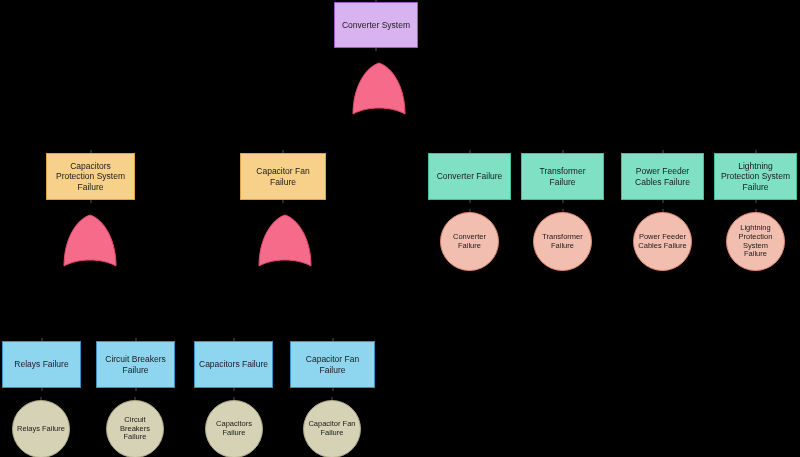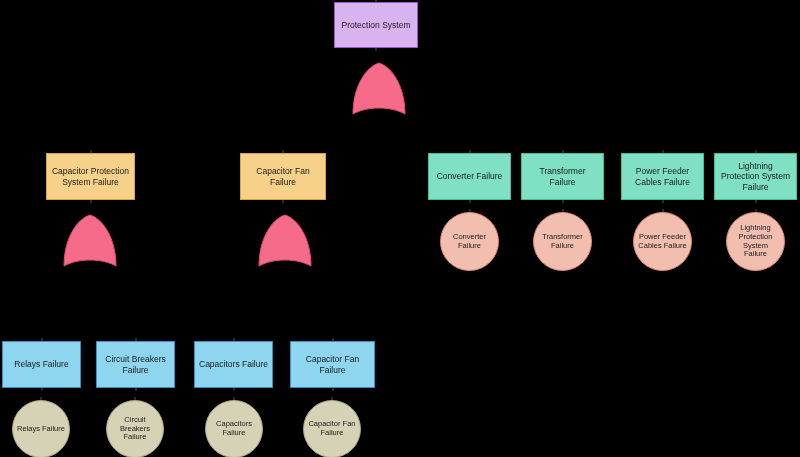--- a/index.html
+++ b/index.html
@@ -94,24 +94,24 @@
         </svg>
       </div>
       <div class="gate" style="left: 258px; top: 214px; width: 54px; height: 58px;">
         <svg width="54" height="58" viewBox="0 0 54 58">
           <path d="M 1 52 C 1 24.36 14.040000000000001 5 27 1 C 39.96 5 53 24.36 53 52 C 38.879999999999995 44 15.120000000000001 44 1 52 Z" fill="#f76b8a" stroke="#e04a6d" stroke-width="1"></path>
         </svg>
       </div>
     </div>
   <div id="layer-nodes">
       <div class="node rect" style="left: 334px; top: 2px; width: 84px; height: 46px; background: rgb(217, 179, 240); border-color: rgb(155, 89, 208); font-size: 8.5px; color: rgb(26, 26, 26);">
-        <span>Protection System</span>
+        <span>Converter System</span>
       </div>
       <div class="node rect" style="left: 46px; top: 153px; width: 89px; height: 47px; background: rgb(247, 208, 138); border-color: rgb(217, 164, 65); font-size: 8.5px; color: rgb(26, 26, 26);">
-        <span>Capacitor Protection System Failure</span>
+        <span>Capacitors Protection System Failure</span>
       </div>
       <div class="node rect" style="left: 240px; top: 153px; width: 86px; height: 47px; background: rgb(247, 208, 138); border-color: rgb(217, 164, 65); font-size: 8.5px; color: rgb(26, 26, 26);">
         <span>Capacitor Fan Failure</span>
       </div>
       <div class="node rect" style="left: 428px; top: 153px; width: 83px; height: 47px; background: rgb(127, 224, 196); border-color: rgb(63, 191, 160); font-size: 8.5px; color: rgb(26, 26, 26);">
         <span>Converter Failure</span>
       </div>
       <div class="node rect" style="left: 521px; top: 153px; width: 83px; height: 47px; background: rgb(127, 224, 196); border-color: rgb(63, 191, 160); font-size: 8.5px; color: rgb(26, 26, 26);">
         <span>Transformer Failure</span>
       </div>

